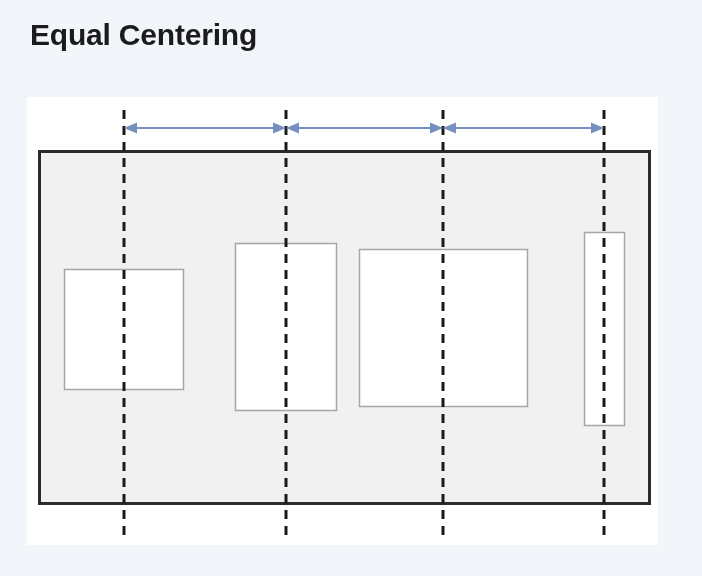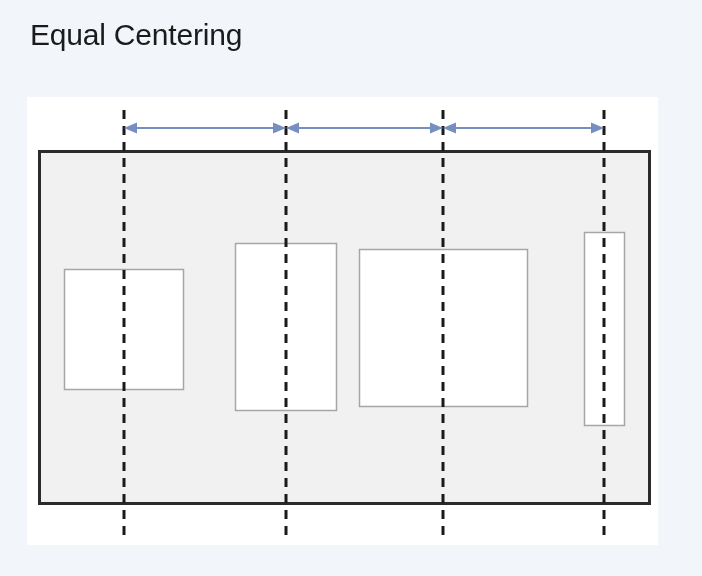--- a/index.html
+++ b/index.html
@@ -14,21 +14,21 @@
     font-family: "Liberation Sans", sans-serif;
     overflow: hidden;
     position: relative;
   }
 
   #page-title {
     position: absolute;
     left: 30px;
     top: 16px;
     font-size: 30px;
-    font-weight: normal;
+    font-weight: bold;
     color: #1b1b1b;
     letter-spacing: -0.2px;
     line-height: 38px;
     white-space: nowrap;
   }
 
   
   #diagram-card {
     position: absolute;
     left: 27px;

